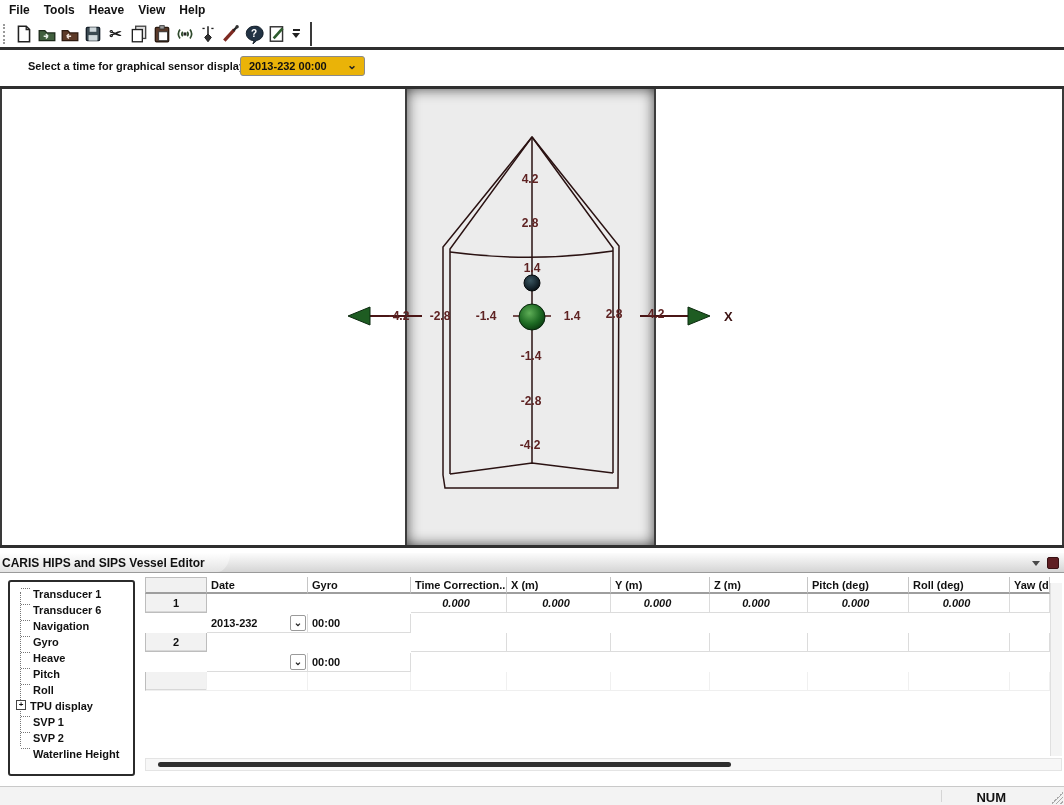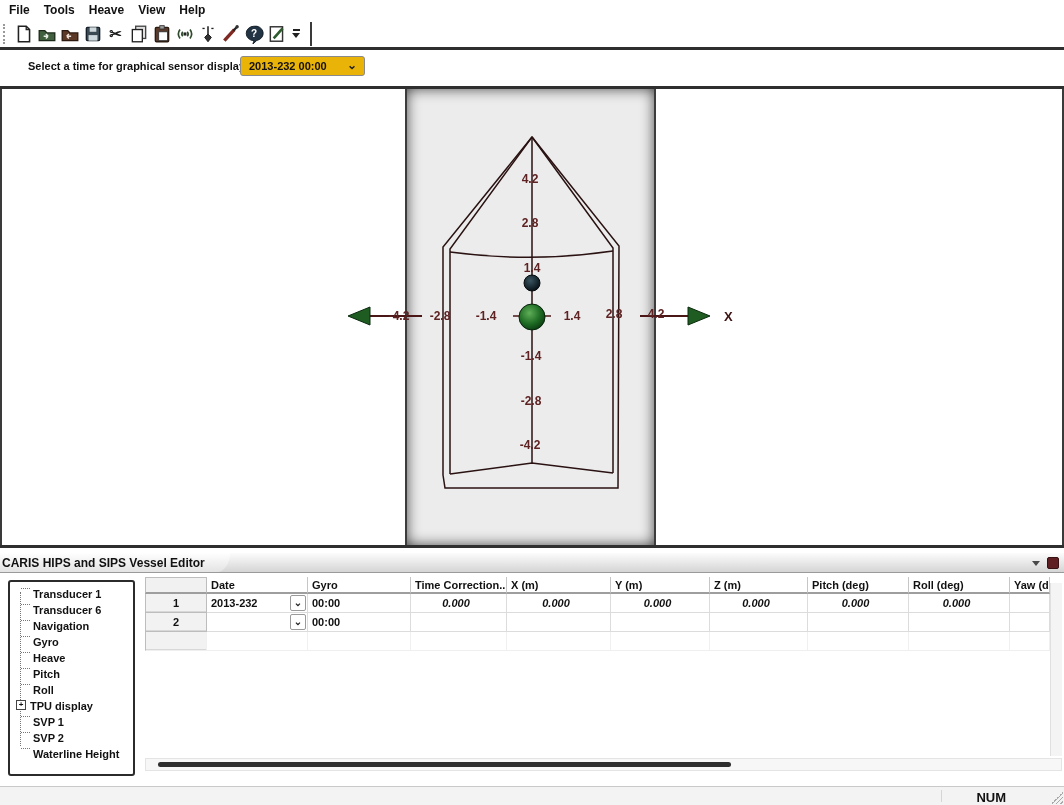--- a/index.html
+++ b/index.html
@@ -51,21 +51,21 @@
   .tree-item .stub { width:9px; border-top:1px dotted #777; margin-left:11px; margin-right:3px; flex:none; }
   .tree-item .expander { width:10px; height:10px; border:1px solid #444; background:#fff; margin-left:6px; margin-right:4px; font-size:8px; line-height:8px; text-align:center; font-weight:bold; flex:none; }
   .tree-item .expander::before { content:"+"; }
   
   .veditor-table { position:absolute; left:145px; top:4px; width:905px; font-size:11px; font-weight:bold; }
   .trow { display:grid; grid-template-columns:62px 101px 103px 96px 104px 99px 98px 101px 101px 40px; }
   .th { height:17px; line-height:16px; padding-left:4px; border-right:1px solid #c6c6c6; border-bottom:2px solid #9e9e9e; background:#fff; overflow:hidden; white-space:nowrap; }
   .th.corner { background:#f1f1f1; border:1px solid #bdbdbd; border-bottom:2px solid #9e9e9e; }
   .td { height:19px; line-height:18px; border-right:1px solid #dcdcdc; border-bottom:1px solid #dcdcdc; overflow:hidden; white-space:nowrap; position:relative; }
   .td.rowhdr { background:#f2f2f2; border:1px solid #bdbdbd; border-top:none; text-align:center; box-shadow: inset 0 -1px 0 #d8d8d8; }
-  .td.left { padding-left:4px; }
+  .td.left { padding-left:4px;margin-top:20px; }
   .td.num { text-align:center; padding-right:5px;font-style:italic; }
   .chevbtn { position:absolute; right:1px; top:1px; width:16px; height:16px; border:1px solid #9a9a9a; border-radius:2px; background:#fff; font-size:10px; line-height:14px; text-align:center; color:#222; }
   .filler .td { border-right:1px solid #f0f0f0; border-bottom:1px solid #efefef; }
   .vscroll { position:absolute; left:1050px; top:10px; width:12px; height:173px; background:#f4f4f4; border-left:1px solid #e0e0e0; }
   .hscroll { position:absolute; left:145px; top:185px; width:917px; height:13px; background:#f7f7f7; border:1px solid #e4e4e4; }
   .hscroll .thumb { position:absolute; left:12px; top:3px; width:573px; height:5px; background:#2e2e2e; border-radius:3px; }
   
   .statusbar { position:absolute; top:786px; left:0; right:0; height:19px; background:#f3f3f3; border-top:1px solid #c9c9c9; }
   .sb-sep { position:absolute; right:122px; top:3px; bottom:3px; width:1px; background:#d5d5d5; }
   .sb-num { position:absolute; right:58px; top:3px; font-size:13px; font-weight:bold; }

